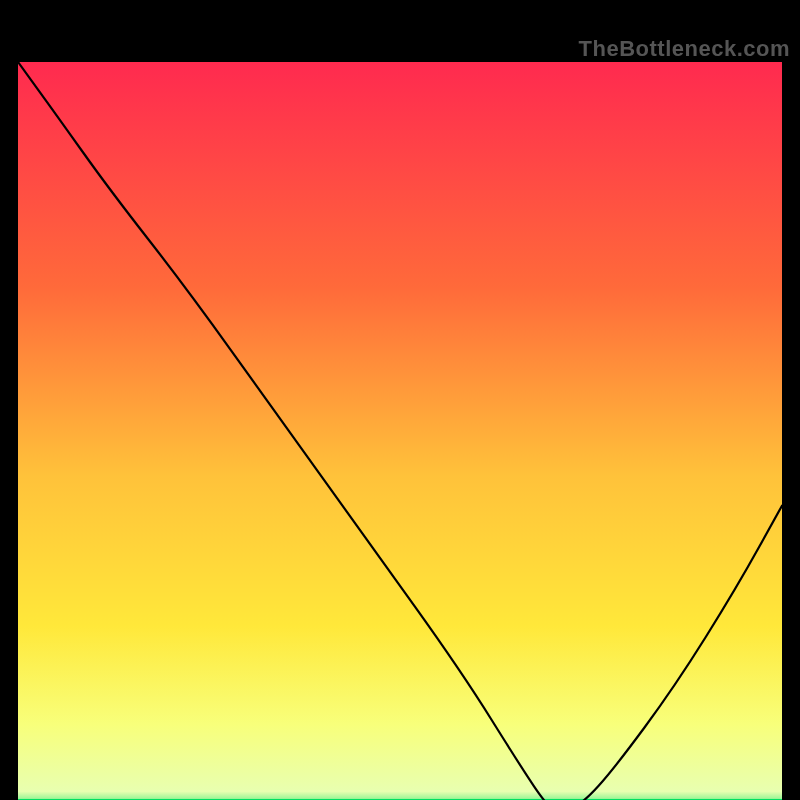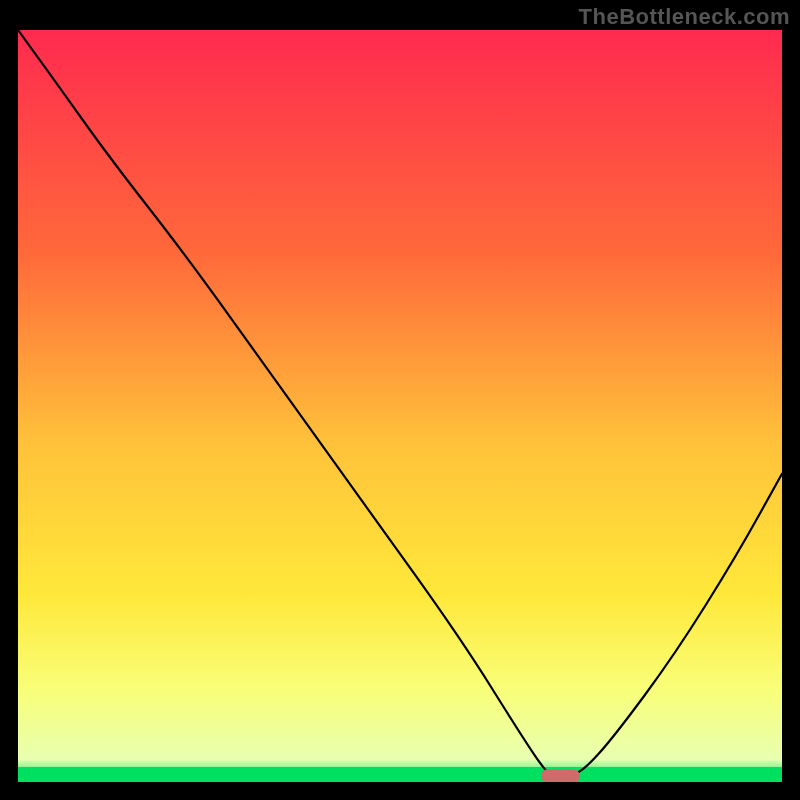--- a/index.html
+++ b/index.html
@@ -9,20 +9,21 @@
     height: 800px;
     background: #000;
     overflow: hidden;
     font-family: Arial, Helvetica, sans-serif;
   }
   .frame {
     position: relative;
     width: 800px;
     height: 580px;
     background: #000;
+    margin-top: 32px;
   }
   .watermark {
     position: absolute;
     top: 4px;
     right: 10px;
     color: #555;
     font-size: 22px;
     font-weight: 600;
     letter-spacing: 0.5px;
     user-select: none;

